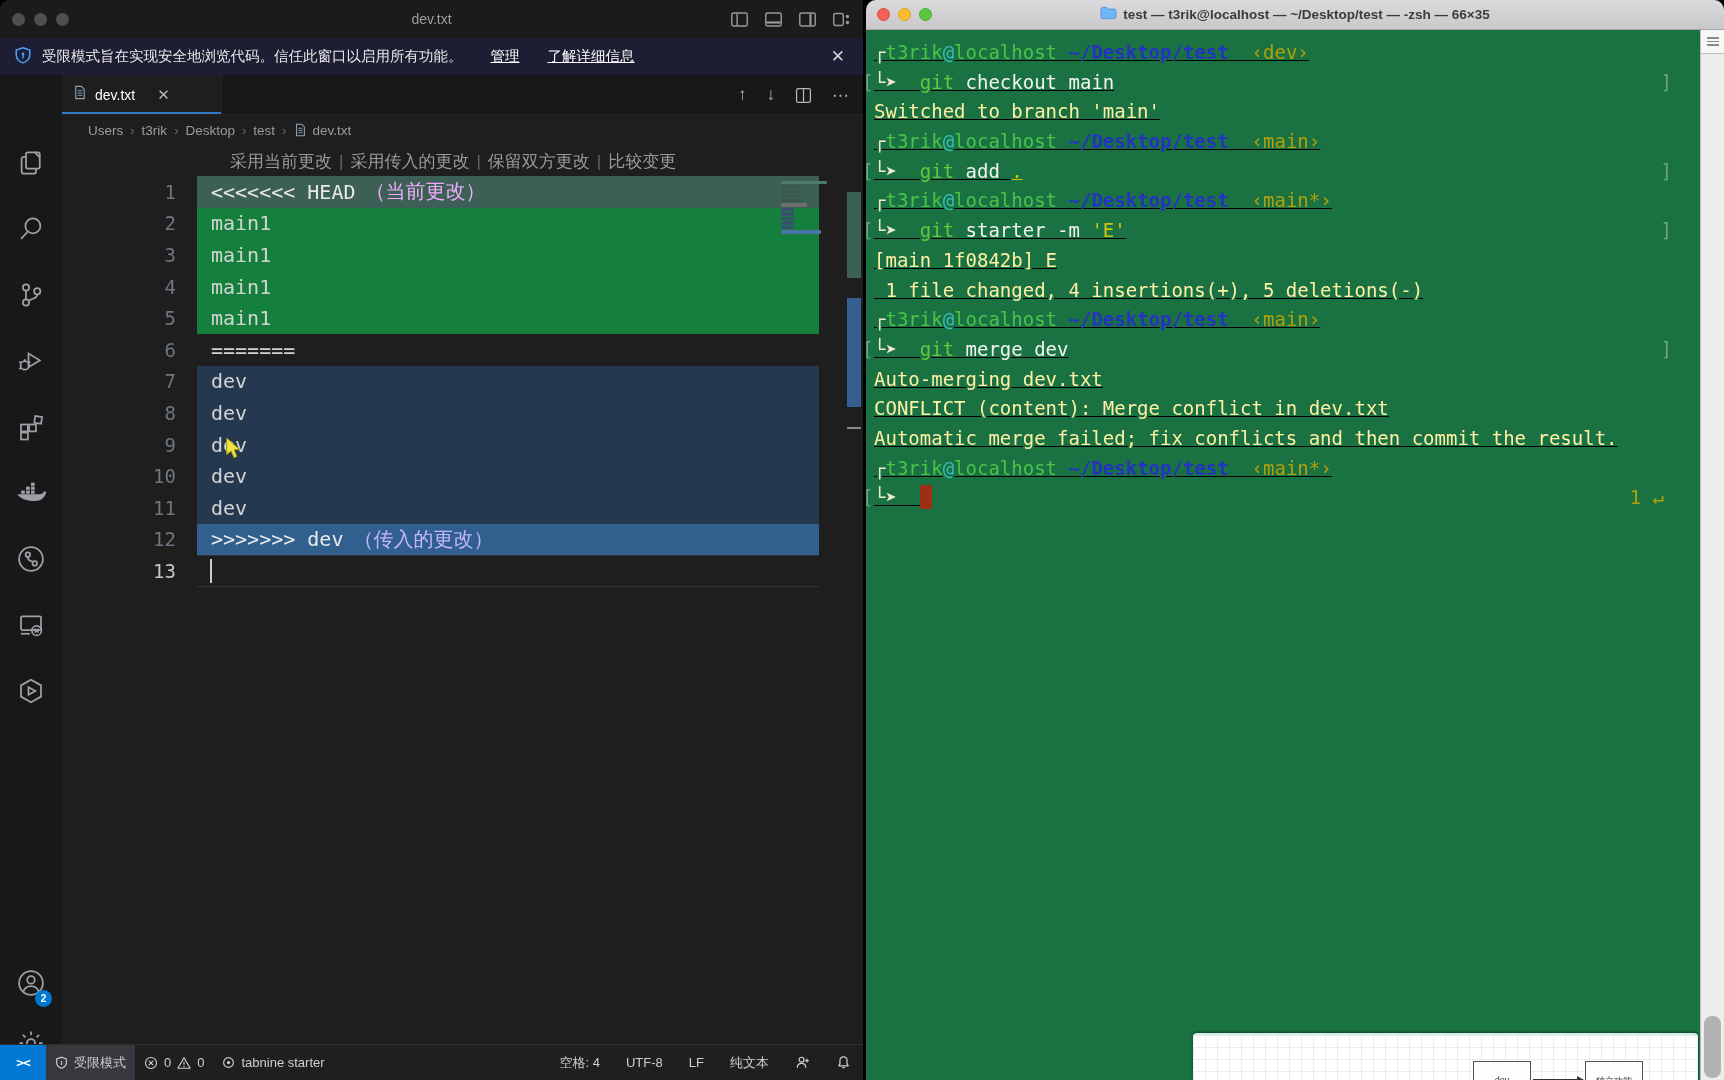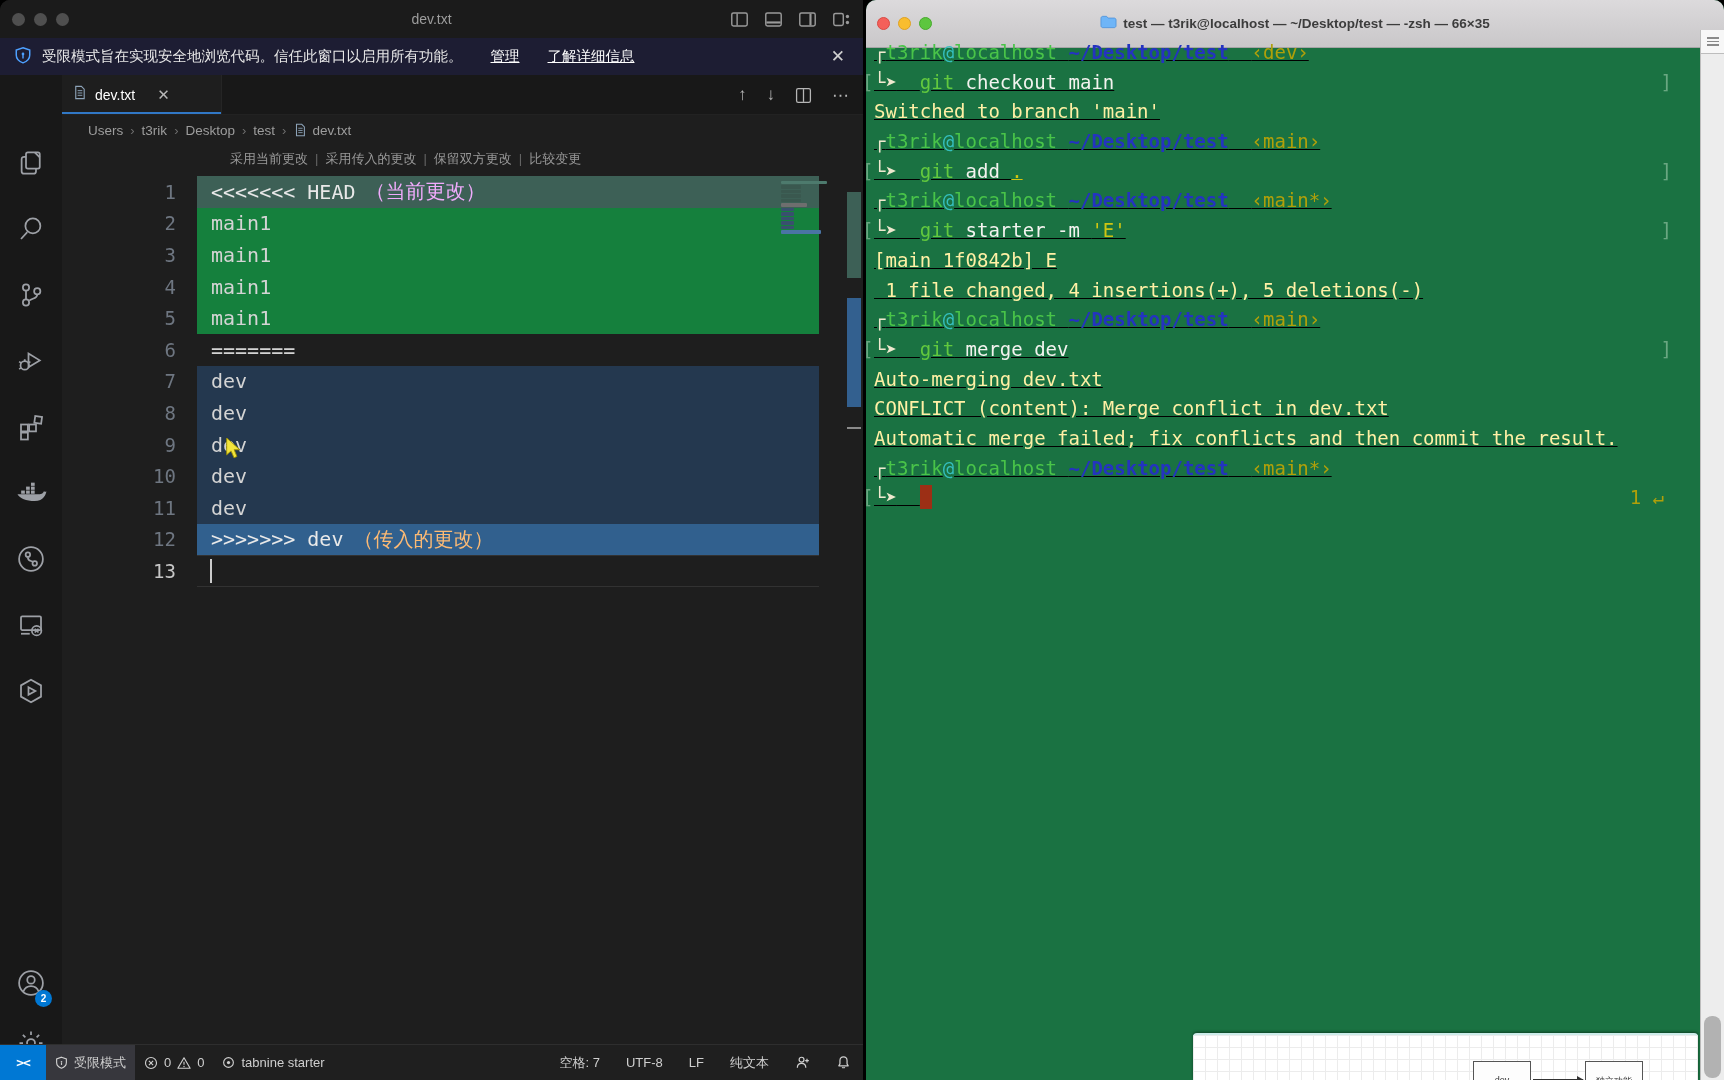--- a/index.html
+++ b/index.html
@@ -45,41 +45,41 @@
   .tab-actions { position:absolute; right:14px; top:0; height:40px; display:flex;
     align-items:center; gap:20px; color:#b6b6b6; font-size:17px; }
   .tab-actions .ic { cursor:pointer; display:flex; align-items:center; }
 
   .breadcrumb { height:30px; display:flex; align-items:center; padding-left:26px;
     color:#9d9d9d; font-size:13.5px; gap:7px; }
   .breadcrumb .sep { color:#6e6e6e; font-size:13px; }
   .crumb { cursor:pointer; display:flex; align-items:center; gap:5px; }
 
   .editor { position:relative; }
-  .codelens { position:absolute; left:168px; top:5px; font-size:13px; color:#999; }
+  .codelens { position:absolute; left:168px; top:5px; font-size:17px; color:#999; }
   .codelens .lens-link { cursor:pointer; }
   .codelens .pipe { color:#666; margin:0 7px; }
 
   .ed-lines { position:absolute; top:31px; left:0; right:0; }
   .ed-line { display:flex; height:31.6px; align-items:center;
     font-family:"DejaVu Sans Mono", monospace; font-size:20px; }
   .ed-gutter { width:135px; flex:none; text-align:right; padding-right:21px;
     color:#6e7681; font-size:19px; }
   .ed-content { width:622px; height:100%; display:flex; align-items:center;
     padding-left:14px; color:#d4d4d4; position:relative; white-space:pre; }
   .bg-cur-head .ed-content { background:#3d6056; color:#e8e8e8; }
   .bg-cur .ed-content { background:#15803d; }
   .bg-inc .ed-content { background:#24384f; }
   .bg-inc-head .ed-content { background:#31608e; color:#e9e9e9; }
   .bg-active .ed-content { border-top:1px solid rgba(255,255,255,.09);
     border-bottom:1px solid rgba(255,255,255,.09); }
   .bg-active .ed-gutter { color:#c6c6c6; }
   .ann { margin-left:10px; }
   .bg-cur-head .ann { color:#f0abfc; }
-  .bg-inc-head .ann { color:#fdba74; }
+  .bg-inc-head .ann { color:#c4b5fd; }
   .caret { position:absolute; left:13px; top:3px; bottom:3px; width:2px; background:#cccccc; }
 
   .minimap { position:absolute; left:719px; top:36px; width:64px; }
   .mm-row { height:3.2px; margin-bottom:1.3px; border-radius:1px; }
   .overview { position:absolute; right:0; top:0; width:18px; height:900px; }
   .ov-cur { position:absolute; left:2px; width:14px; top:47px; height:86px; background:#3d6056; }
   .ov-inc { position:absolute; left:2px; width:14px; top:153px; height:109px; background:#33608f; }
   .ov-line { position:absolute; left:2px; width:14px; top:282px; height:2px; background:#8a8a8a; }
 
   .statusbar { position:absolute; left:0; bottom:0; width:863px; height:36px;
@@ -90,21 +90,21 @@
     font-weight:bold; font-size:13px; letter-spacing:-1px; cursor:pointer; flex:none; }
   .sb-item { display:flex; align-items:center; gap:6px; padding:0 9px; height:100%; cursor:pointer; }
   .sb-chip { background:#37373d; }
   .sb-right { position:absolute; right:10px; display:flex; align-items:center; gap:22px; height:100%; }
   .sb-right .sb-item { padding:0 2px; }
   .sb-icon svg { display:block; }
 
   
   #terminal { position:absolute; left:866px; top:0; width:858px; height:1080px;
     border-radius:10px 10px 0 0; overflow:hidden; background:#1a7242; }
-  .term-titlebar { height:48px; background:linear-gradient(#dcdadc,#c9c7c9);
+  .term-titlebar { height:30px; background:linear-gradient(#dcdadc,#c9c7c9);
     border-bottom:1px solid #a6a4a6; display:flex; align-items:center; position:relative; }
   .term-traffic { display:flex; gap:8px; margin-left:11px; }
   .tl.red { background:#f4605a; border:0.5px solid #d94a44;}
   .tl.yellow { background:#f9bd2e; border:0.5px solid #dfa123;}
   .tl.green { background:#5dc63f; border:0.5px solid #47ab2d;}
   .term-title { position:absolute; left:0; right:0; text-align:center; color:#3c3c3c;
     font-size:13.5px; font-weight:bold; display:flex; align-items:center; justify-content:center; gap:6px;}
   .term-body { position:absolute; left:0; top:30px; right:24px; bottom:0;
     padding:8px 0 0 8px;text-decoration:underline; }
   .t-row { position:relative; height:29.7px; white-space:pre;
@@ -448,21 +448,21 @@
     <div class="sb-item">
       <span class="sb-icon">
           <svg width="13" height="13" viewBox="0 0 16 16" fill="none">
             <circle cx="8" cy="8" r="6" stroke="#cfcfcf" stroke-width="1.4"></circle>
             <circle cx="8" cy="8" r="2" fill="#cfcfcf"></circle>
           </svg>
         </span>
       <span>tabnine starter</span>
     </div>
     <div class="sb-right">
-      <div class="sb-item">空格: 7</div>
+      <div class="sb-item">空格: 4</div>
       <div class="sb-item">UTF-8</div>
       <div class="sb-item">LF</div>
       <div class="sb-item">纯文本</div>
       <div class="sb-item sb-icon">
           <svg width="15" height="15" viewBox="0 0 16 16" fill="none">
             <circle cx="7" cy="5" r="2.6" stroke="#cfcfcf" stroke-width="1.3"></circle>
             <path d="M2.5 13.5 C2.5 10.5 4.5 9 7 9 C9.5 9 11.5 10.5 11.5 13.5" stroke="#cfcfcf" stroke-width="1.3"></path>
             <line x1="12.8" y1="4" x2="12.8" y2="8" stroke="#cfcfcf" stroke-width="1.3"></line>
             <line x1="10.8" y1="6" x2="14.8" y2="6" stroke="#cfcfcf" stroke-width="1.3"></line>
           </svg>

